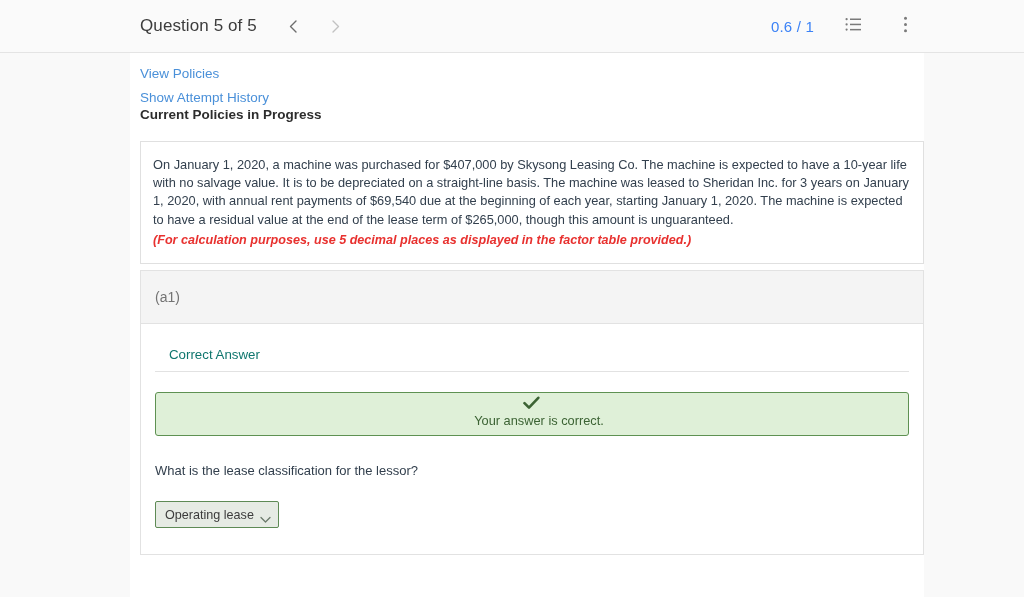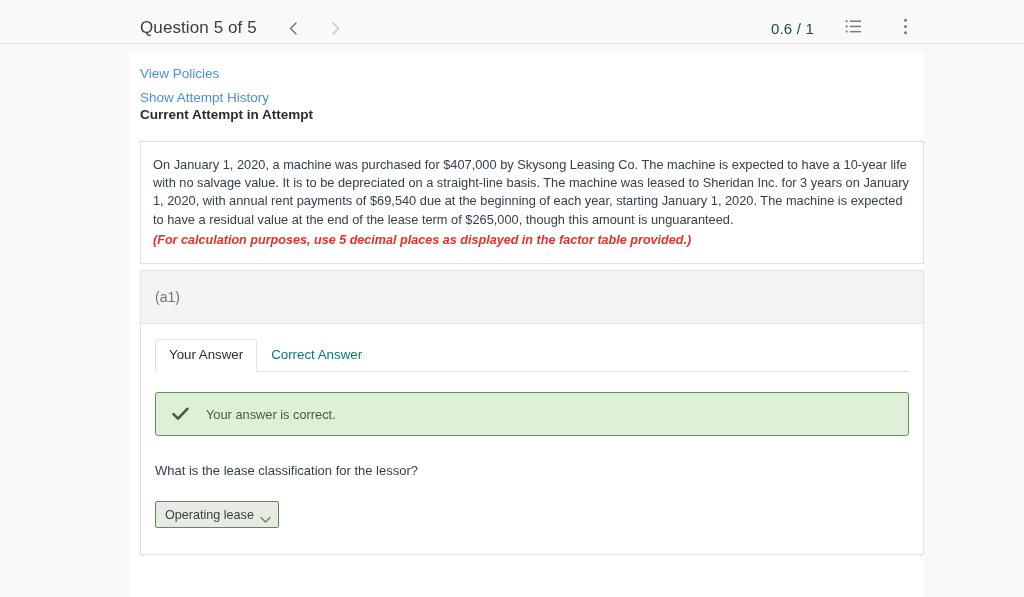--- a/index.html
+++ b/index.html
@@ -9,24 +9,24 @@
     width: 1024px; height: 597px;
     overflow: hidden;
     background: #f9f9f9;
     font-family: "Liberation Sans", sans-serif;
     -webkit-font-smoothing: antialiased;
   }
   #app { position: relative; width: 1024px; height: 597px; background: #f9f9f9; }
 
   
   .topbar {
-    position: absolute; top: 0; left: 0; width: 1024px; height: 44px;
+    position: absolute; top: 0; left: 0; width: 1024px; height: 53px;
     background: #fafafa;
     border-bottom: 1px solid #e4e4e4;
-    display: flex; align-items: flex-end;
+    display: flex; align-items: center;
   }
   .topbar-left {
     display: flex; align-items: center;
     margin-left: 140px;
   }
   .q-title {
     font-size: 17px; color: #3c3c3c; font-weight: 400;
     letter-spacing: 0.1px; white-space: nowrap;
   }
   .nav-arrows { display: flex; align-items: center; margin-left: 22px; }
@@ -36,21 +36,21 @@
     cursor: pointer; background: none; border: none; padding: 0;
   }
   .arrow-btn.next { margin-left: 12px; }
   .arrow-btn svg { display: block; }
 
   .topbar-right {
     margin-left: auto; margin-right: 104px;
     display: flex; align-items: center;
   }
   .score {
-    font-size: 15px; color: #14532d; white-space: nowrap; letter-spacing: .2px;
+    font-size: 15px; color: #3b82f6; white-space: nowrap; letter-spacing: .2px;
   }
   .hdr-icon {
     width: 30px; height: 30px; margin-left: 24px;
     display: flex; align-items: center; justify-content: center;
     cursor: pointer;
   }
   .hdr-icon.kebab { margin-left: 22px; }
 
   
   .content {
@@ -133,20 +133,21 @@
 
   
   .alert-success {
     margin: 20px 0 0 0;
     background: #dff0d8;
     border: 1px solid #5e9152;
     border-radius: 3px;
     height: 44px;
     display: flex; align-items: center;
     padding-left: 14px;
+    flex-direction: column;
   }
   .alert-success .check {
     width: 20px; height: 20px; display: flex;
     align-items: center; justify-content: center;
     margin-right: 16px;
   }
   .alert-success .msg {
     font-size: 12.8px; color: #3c6334;
   }
 
@@ -233,37 +234,36 @@
       </div>
     </div>
   </div>
 
   <div class="content">
 
     <a class="link linkrow view-policies" href="#">View Policies</a>
 
     <a class="link linkrow show-history" href="#">Show Attempt History</a>
 
-    <div class="current-attempt">Current Attempt in Attempt</div>
+    <div class="current-attempt">Current Policies in Progress</div>
 
     <div class="panel question">
       <p class="qtext">On January 1, 2020, a machine was purchased for $407,000 by Skysong Leasing Co. The machine is expected to have a 10-year life with no salvage value. It is to be depreciated on a straight-line basis. The machine was leased to Sheridan Inc. for 3 years on January 1, 2020, with annual rent payments of $69,540 due at the beginning of each year, starting January 1, 2020. The machine is expected to have a residual value at the end of the lease term of $265,000, though this amount is unguaranteed.</p>
       <span class="red-note">(For calculation purposes, use 5 decimal places as displayed in the factor table provided.)</span>
     </div>
 
     <div class="section">
 
       <div class="section-head">
         <span class="label">(a1)</span>
       </div>
 
       <div class="section-body">
 
         <div class="tabs">
-          <div class="tab active">Your Answer</div>
           <div class="tab inactive">Correct Answer</div>
         </div>
 
         <div class="alert-success">
           <span class="check">
             <svg width="17" height="14" viewBox="0 0 17 14">
               <polyline points="1.5,7.2 6,11.7 15.3,1.8" fill="none" stroke="#3c6334" stroke-width="2.6" stroke-linecap="round" stroke-linejoin="round"></polyline>
             </svg>
           </span>
           <span class="msg">Your answer is correct.</span>

